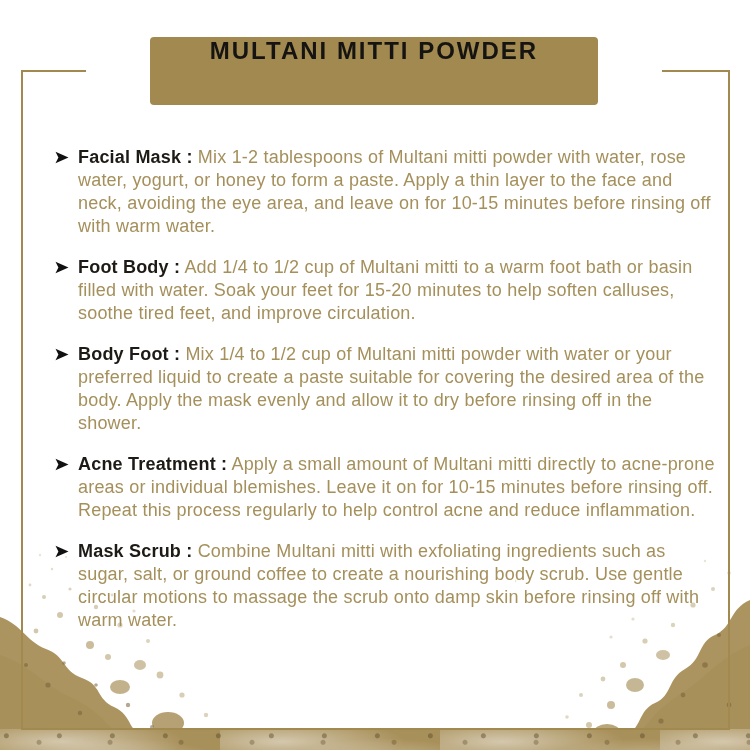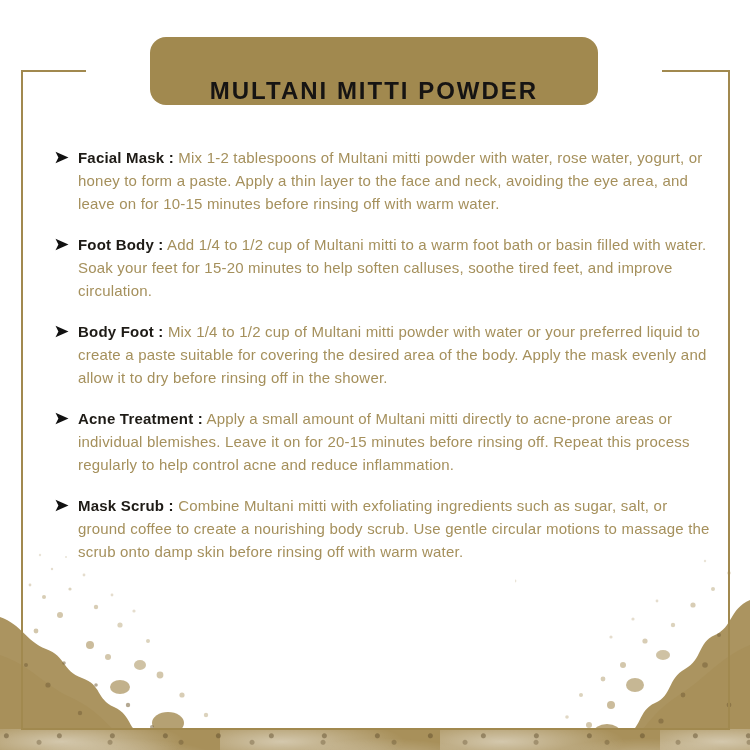--- a/index.html
+++ b/index.html
@@ -22,40 +22,40 @@
   
   .frame-line{position:absolute;background:var(--gold);z-index:5;}
   .frame-top-left{left:21px;top:70px;width:65px;height:2px;}
   .frame-top-right{left:662px;top:70px;width:68px;height:2px;}
   .frame-left{left:21px;top:70px;width:2px;height:660px;}
   .frame-right{left:728px;top:70px;width:2px;height:660px;}
   .frame-bottom{left:21px;top:728px;width:709px;height:2px;}
   
   .title-box{
     position:absolute;left:150px;top:37px;width:448px;height:68px;
-    background:var(--gold);border-radius:16px;z-index:6;
-    display:flex;align-items:flex-end;justify-content:center;
+    background:var(--gold);border-radius:4px;z-index:6;
+    display:flex;align-items:flex-start;justify-content:center;
   }
   .title-box h1{
     font-size:24px;font-weight:bold;letter-spacing:2px;
     color:var(--title-text);white-space:nowrap;
   }
   
   .content{
     position:absolute;left:55px;top:146px;width:660px;z-index:4;
   }
   .use-item{
     display:flex;align-items:flex-start;
     margin-bottom:18px;
   }
   .bullet{
     flex:0 0 14px;margin-top:5px;margin-right:9px;
   }
   .use-text{
-    font-size:15px;line-height:23px;color:var(--body-text);
+    font-size:18px;line-height:23px;color:var(--body-text);
     letter-spacing:.2px;
   }
   .use-label{
     font-weight:bold;color:var(--label-text);
   }
   
   .powder-strip{
     position:absolute;left:0;bottom:0;width:750px;height:21px;z-index:2;
     background-color:var(--powder);
     background-image:
@@ -179,21 +179,21 @@
     <svg class="bullet" viewBox="0 0 14 13" width="14" height="13">
         <path d="M0.5,0.8 L13.5,6.5 L0.5,12.2 L3.4,6.5 Z" fill="#111111"></path>
       </svg>
     <p class="use-text"><span class="use-label">Body Foot :</span><span> Mix 1/4 to 1/2 cup of Multani mitti powder with water or your preferred liquid to create a paste suitable for covering the desired area of the body. Apply the mask evenly and allow it to dry before rinsing off in the shower.</span></p>
   </div>
 
   <div class="use-item">
     <svg class="bullet" viewBox="0 0 14 13" width="14" height="13">
         <path d="M0.5,0.8 L13.5,6.5 L0.5,12.2 L3.4,6.5 Z" fill="#111111"></path>
       </svg>
-    <p class="use-text"><span class="use-label">Acne Treatment :</span><span> Apply a small amount of Multani mitti directly to acne-prone areas or individual blemishes. Leave it on for 20-15 minutes before rinsing off. Repeat this process regularly to help control acne and reduce inflammation.</span></p>
+    <p class="use-text"><span class="use-label">Acne Treatment :</span><span> Apply a small amount of Multani mitti directly to acne-prone areas or individual blemishes. Leave it on for 10-15 minutes before rinsing off. Repeat this process regularly to help control acne and reduce inflammation.</span></p>
   </div>
 
   <div class="use-item">
     <svg class="bullet" viewBox="0 0 14 13" width="14" height="13">
         <path d="M0.5,0.8 L13.5,6.5 L0.5,12.2 L3.4,6.5 Z" fill="#111111"></path>
       </svg>
     <p class="use-text"><span class="use-label">Mask Scrub :</span><span> Combine Multani mitti with exfoliating ingredients such as sugar, salt, or ground coffee to create a nourishing body scrub. Use gentle circular motions to massage the scrub onto damp skin before rinsing off with warm water.</span></p>
   </div>
 
 </div>

